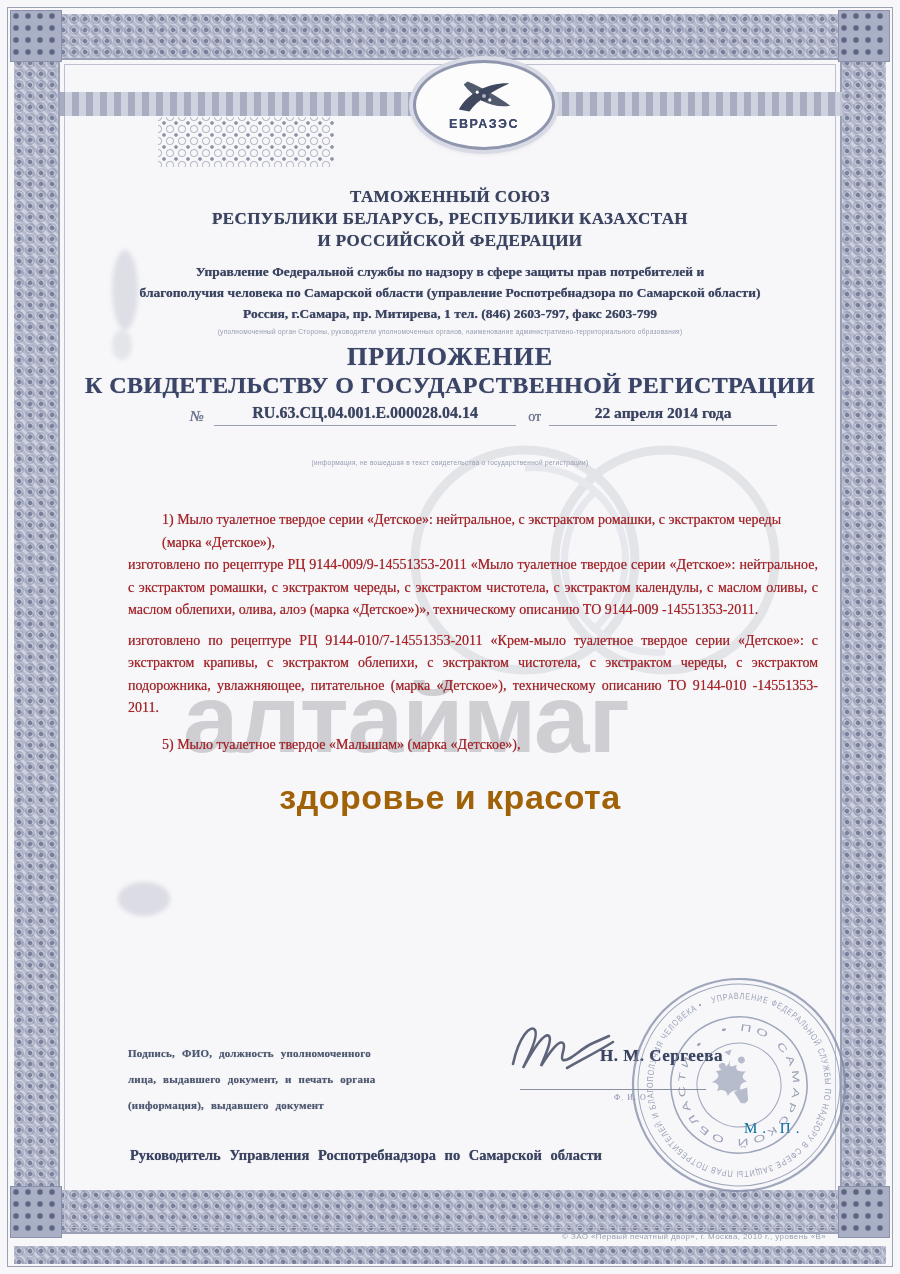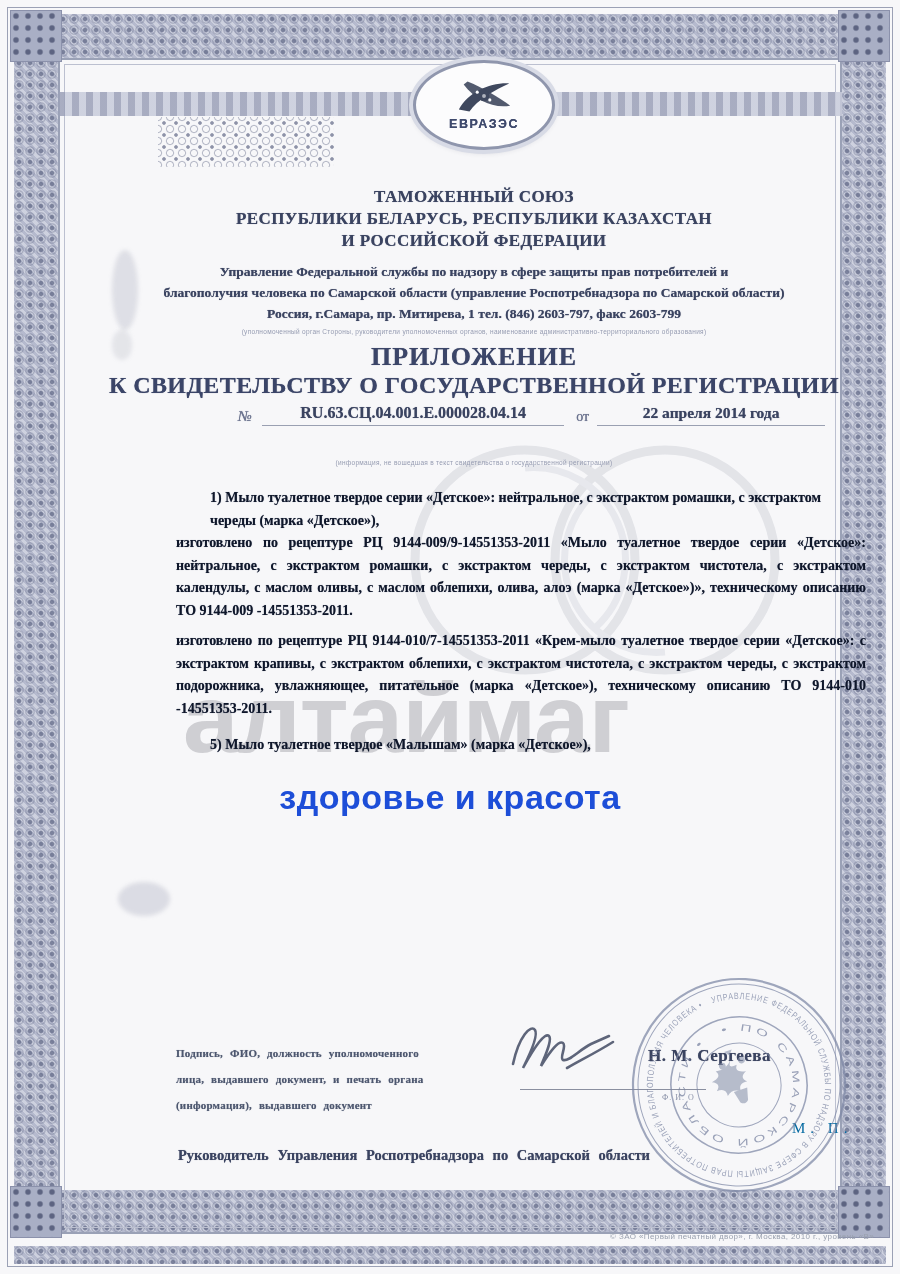--- a/index.html
+++ b/index.html
@@ -38,48 +38,48 @@
   
   .guilloche{position:absolute;left:158px;top:117px;width:176px;height:50px;z-index:2;opacity:.9;
     background-image:
       radial-gradient(circle, rgba(92,99,130,.75) 1.4px, transparent 2.2px),
       radial-gradient(circle, transparent 2.6px, rgba(92,99,130,.5) 3.4px, transparent 4.6px);
     background-size:12px 12px,12px 12px;background-position:0 0,6px 6px;}
 
   
   .ink{color:#3a4360;text-shadow:0 0 .7px rgba(58,67,96,.75);}
   .center{left:0;right:0;text-align:center;}
-  .abs{position:absolute;z-index:3;padding-left:48px;}
+  .abs{position:absolute;z-index:3;}
 
   .hdr{top:186px;font-size:17px;font-weight:bold;line-height:22px;letter-spacing:.4px;}
   .issuer{top:261px;font-size:13.5px;font-weight:bold;line-height:21px;}
   .tiny-note{font-size:6.5px;color:#959bb1;letter-spacing:.3px;text-shadow:none;font-family:"Liberation Sans",sans-serif;}
   .issuer-note{top:328px;}
   .title1{top:342px;font-size:26px;font-weight:bold;letter-spacing:1px;color:#3b4568;}
   .title2{top:372px;font-size:24px;font-weight:bold;letter-spacing:.4px;color:#3b4568;}
 
   .num-row{top:404px;left:190px;width:606px;display:flex;align-items:flex-end;}
   .num-row .no{font-size:15px;color:#6b7390;padding:0 10px 1px 0;font-style:italic;}
   .numline{flex:0 0 302px;border-bottom:1.2px solid #9aa0b2;text-align:center;font-size:16px;font-weight:bold;padding-bottom:3px;}
   .num-row .ot{font-size:14px;color:#6b7390;padding:0 8px 1px 12px;}
   .dateline{flex:0 0 228px;border-bottom:1.2px solid #9aa0b2;text-align:center;font-size:15.5px;font-weight:bold;padding-bottom:3px;}
   .number-note{top:459px;}
 
-  .body-block{top:487px;left:128px;width:690px;font-size:14px;font-weight:bold;line-height:22.5px;color:#0f172a;text-shadow:0 0 .7px rgba(51,60,89,.7);}
+  .body-block{top:509px;left:128px;width:690px;font-size:14px;font-weight:normal;line-height:22.5px;color:#b91c1c;text-shadow:0 0 .7px rgba(51,60,89,.7);}
   .body-block .item{margin:0 0 0 34px;text-align:left;}
   .body-block .made{margin:0;text-align:justify;}
   .para{margin-bottom:8px;}
   .para.gap{margin-top:14px;}
 
   
   .wm-circles{position:absolute;left:380px;top:428px;z-index:2;opacity:.9;}
   .wm-big{position:absolute;left:183px;top:664px;z-index:2;font-family:"Liberation Sans",sans-serif;
     font-size:96px;font-weight:800;letter-spacing:-1px;color:rgba(163,164,170,.48);transform:scaleX(1.04);transform-origin:left;}
   .wm-tagline{position:absolute;left:0;right:0;top:778px;text-align:center;z-index:2;font-family:"Liberation Sans",sans-serif;
-    font-size:34px;font-weight:600;letter-spacing:.5px;color:#1d4ed8;}
+    font-size:34px;font-weight:600;letter-spacing:.5px;color:#a16207;}
 
   
   .caption{top:1040px;left:128px;width:404px;font-size:11px;font-weight:bold;line-height:26px;color:#4d576f;
     text-shadow:0 0 .8px rgba(77,87,111,.6);letter-spacing:.2px;word-spacing:4px;}
   .sig-svg{position:absolute;left:505px;top:1016px;z-index:4;}
   .signer{top:1046px;left:600px;font-size:17px;font-weight:bold;letter-spacing:.5px;}
   .sig-line{position:absolute;left:520px;top:1089px;width:186px;border-top:1px solid #8a8fa0;z-index:3;}
   .fio-note{top:1093px;left:614px;font-size:8px;color:#8d94aa;text-shadow:none;letter-spacing:1px;}
   .position{top:1147px;left:130px;width:560px;font-size:14.5px;font-weight:bold;word-spacing:5px;}
   .mp{top:1120px;left:744px;font-size:15px;color:#0369a1;letter-spacing:5px;z-index:3;}

